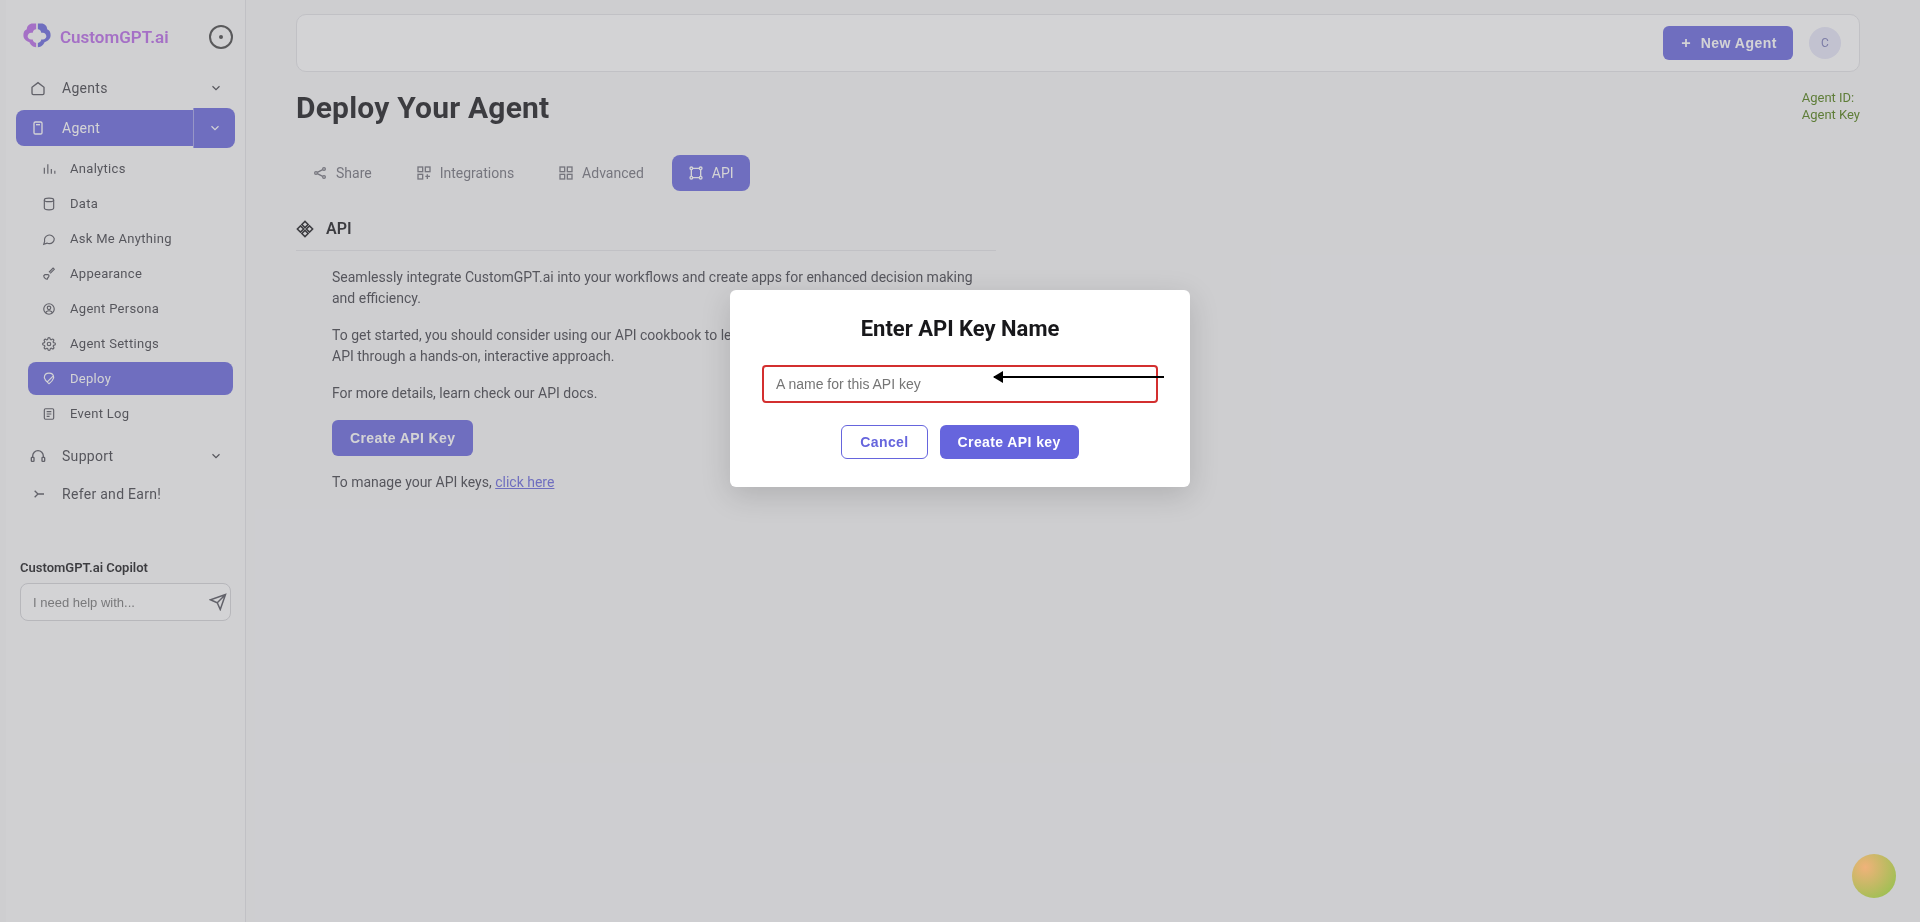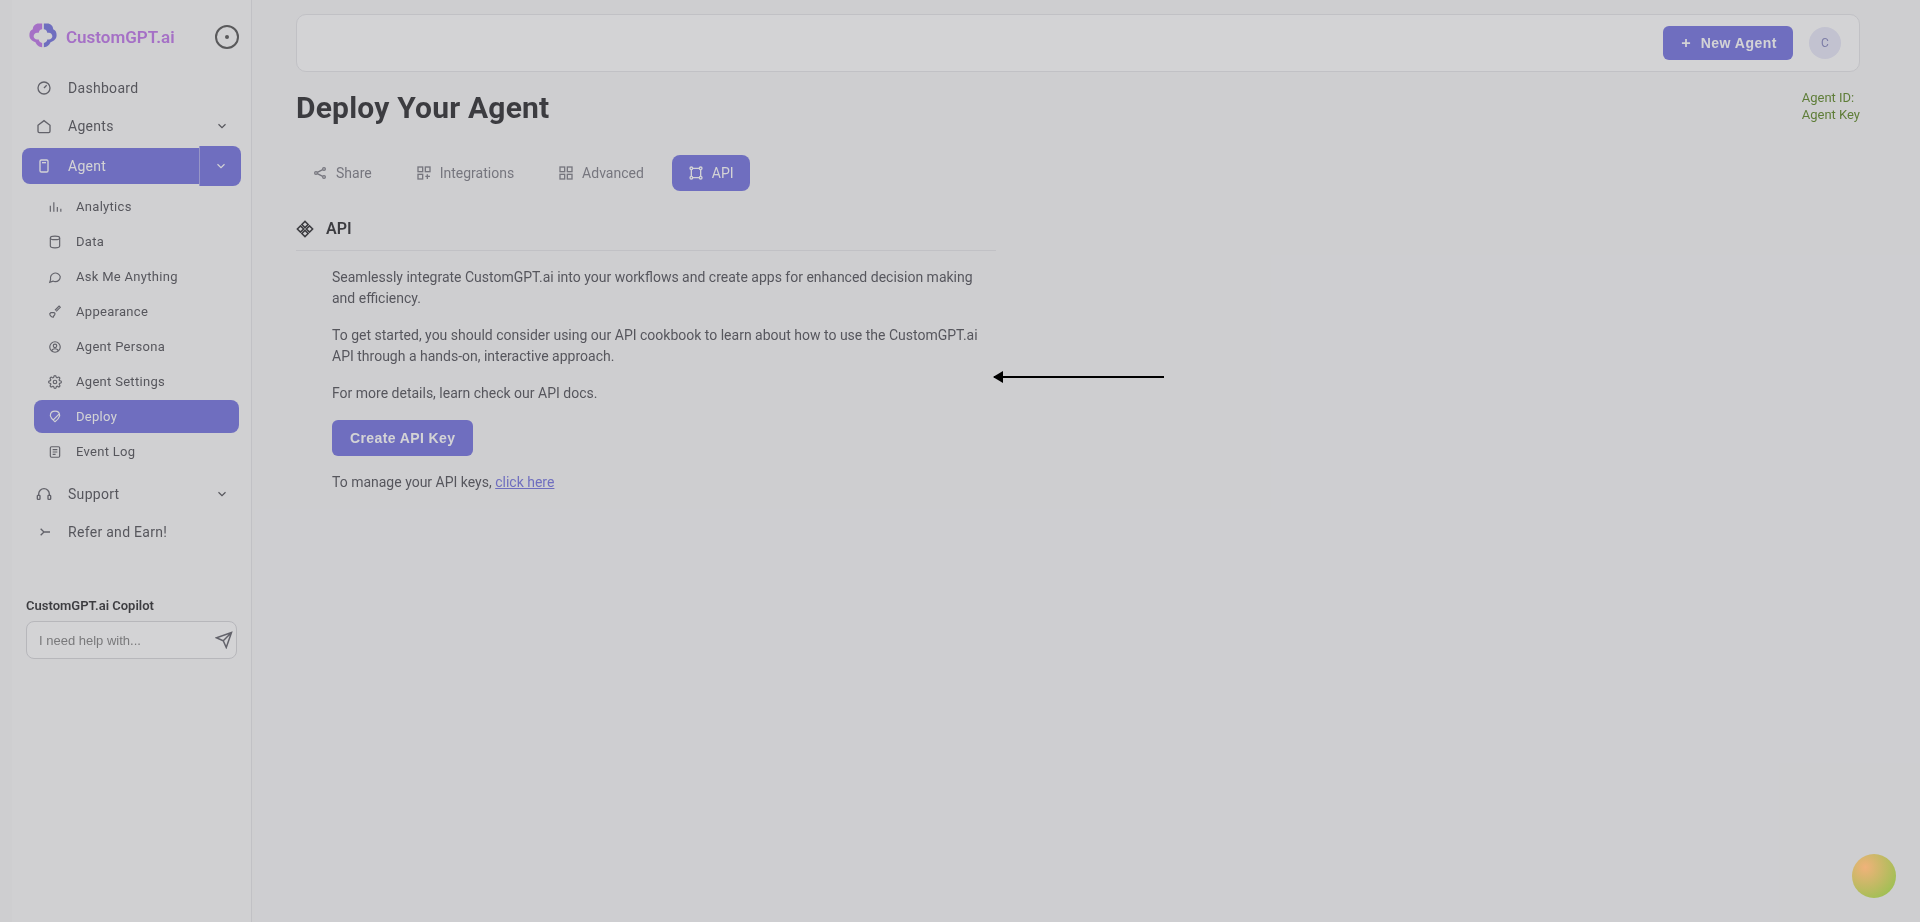--- a/index.html
+++ b/index.html
@@ -8,21 +8,21 @@
       background: #f7f7f8;
       width: 1920px;
       height: 922px;
       overflow: hidden;
       position: relative;
       color: #18181b;
     }
     
     .sidebar {
       position: absolute;
-      left: 12px; top: 0;
+      left: 6px; top: 0;
       width: 240px;
       height: 100%;
       border-right: 1px solid #e4e4e7;
       background: #fafafa;
       display: flex;
       flex-direction: column;
       padding-top: 12px;
     }
     .logo-row {
       display: flex;
@@ -183,29 +183,20 @@
     </span>
     <span class="brand" style="font-size:17px;">
       <span style="color:#b968e8">CustomGPT.ai</span>
     </span>
     <div class="ring-btn">
         <div class="dot"></div>
       </div>
   </div>
 
   <div class="nav-list">
-    <div class="nav-item">
-      <span class="ic">
-        <svg width="16" height="16" viewBox="0 0 24 24" fill="none" stroke="currentColor" stroke-width="2">
-            <circle cx="12" cy="12" r="9"></circle>
-            <path d="M12 12l4-4"></path>
-          </svg>
-      </span>
-      <span>Dashboard</span>
-    </div>
     <div class="nav-item">
       <span class="ic">
         <svg width="16" height="16" viewBox="0 0 24 24" fill="none" stroke="currentColor" stroke-width="2">
             <path d="M3 11l9-7 9 7v9a2 2 0 0 1-2 2H5a2 2 0 0 1-2-2z"></path>
           </svg>
       </span>
       <span>Agents</span>
       <span class="chev">
         <svg width="14" height="14" viewBox="0 0 24 24" fill="none" stroke="currentColor" stroke-width="2">
             <polyline points="6 9 12 15 18 9"></polyline>
@@ -432,16 +423,24 @@
       <p>For more details, learn check our API docs.</p>
       <button class="create-key-btn">Create API Key</button>
       <p class="manage-line">
         <span>To manage your API keys, </span><a href="#">click here</a>
       </p>
     </div>
   </div>
 </div>
 
 <div class="overlay">
+  <div class="modal">
+    <h2>Enter API Key Name</h2>
+    <input class="modal-input" placeholder="A name for this API key" style="">
+    <div class="modal-actions">
+      <button class="btn-outline">Cancel</button>
+      <button class="btn-primary">Create API key</button>
+    </div>
+  </div>
   <div class="arrow"></div>
 </div>
 
 <div class="chat-fab"></div>
 
 </body></html>

